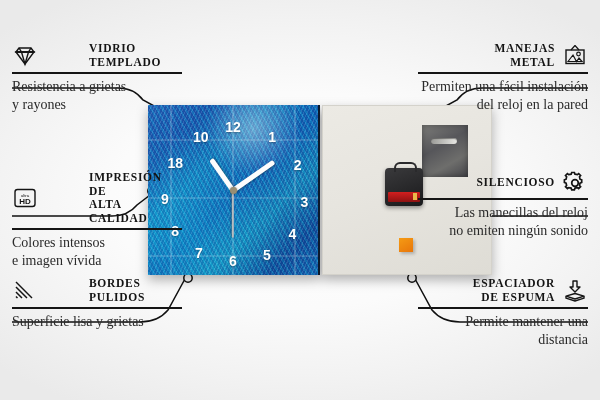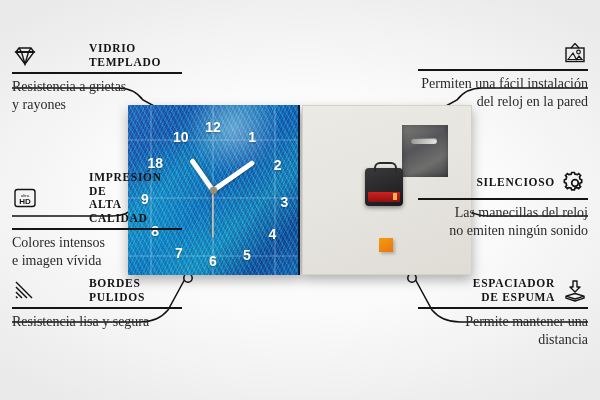--- a/index.html
+++ b/index.html
@@ -8,21 +8,21 @@
     font-family:"Liberation Serif", serif;
     background:
       radial-gradient(ellipse 70% 60% at 50% 50%, #ffffff 0%, #fbfbfb 45%, #f2f2f2 75%, #eaeaea 100%);
     position:relative; overflow:hidden;
   }
   #stage { position:absolute; inset:0; }
 
   
   .product { position:absolute; left:128px; top:105px; width:344px; height:170px;
              filter:drop-shadow(0 5px 6px rgba(0,0,0,.30)); }
-  .panel { position:absolute; top:0; height:170px; }
+  .panel { position:absolute; top:0; height:170px;margin-left:20px; }
   .panel-front { left:0; width:172px; overflow:hidden;
       background:
         repeating-linear-gradient(115deg, rgba(255,255,255,.10) 0 1px, rgba(0,40,120,.12) 1px 3px),
         repeating-linear-gradient(62deg, rgba(0,200,220,.20) 0 2px, rgba(0,30,110,.18) 2px 5px),
         linear-gradient(135deg,#2a6fc4 0%,#1f5fb8 18%,#1b86c9 35%,#1568bd 52%,#1d90c4 68%,#14509f 85%,#1a6fbb 100%);
       border-right:2px solid #0c1a2c; }
   .panel-front:after { content:""; position:absolute; inset:0;
       background:
         linear-gradient(90deg, rgba(255,255,255,.16) 0 2px, transparent 2px) 22px 0/62px 100%,
         linear-gradient(180deg, rgba(255,255,255,.14) 0 2px, transparent 2px) 0 34px/100% 58px,
@@ -183,31 +183,35 @@
             <path d="M4,13 L10,19"></path>
             <path d="M4,17.5 L5.5,19"></path>
         </g>
       </svg>
       <div>
         <div class="co-title">BORDES</div>
         <div class="co-title">PULIDOS</div>
       </div>
     </div>
     <div class="co-rule"></div>
-    <div class="co-sub">Resistencia lisa y segura</div>
+    <div class="co-sub">Superficie lisa y grietas</div>
   </div>
 
   <div class="callout right" style="left:418px; top:42px;">
     <div class="co-head">
       <svg class="ic" viewBox="0 0 26 24">
         <path d="M13,1.5 L9,6 M13,1.5 L17,6" fill="none" stroke="#141414" stroke-width="1.2"></path>
         <rect x="4" y="6" width="18" height="13.5" fill="none" stroke="#141414" stroke-width="1.4"></rect>
         <path d="M6,17.5 L11,11 L14.5,17.5 L17,14 L20,17.5 Z" fill="none" stroke="#141414" stroke-width="1.2"></path>
         <circle cx="16.5" cy="10" r="1.8" fill="none" stroke="#141414" stroke-width="1.2"></circle>
       </svg>
+      <div>
+        <div class="co-title">MANEJAS</div>
+        <div class="co-title">METAL</div>
+      </div>
     </div>
     <div class="co-rule"></div>
     <div class="co-sub">Permiten una fácil instalación</div>
     <div class="co-sub">del reloj en la pared</div>
   </div>
 
   <div class="callout right" style="left:418px; top:171px;">
     <div class="co-head">
       <svg class="ic" viewBox="0 0 26 24">
         <g fill="none" stroke="#141414" stroke-width="1.7">

